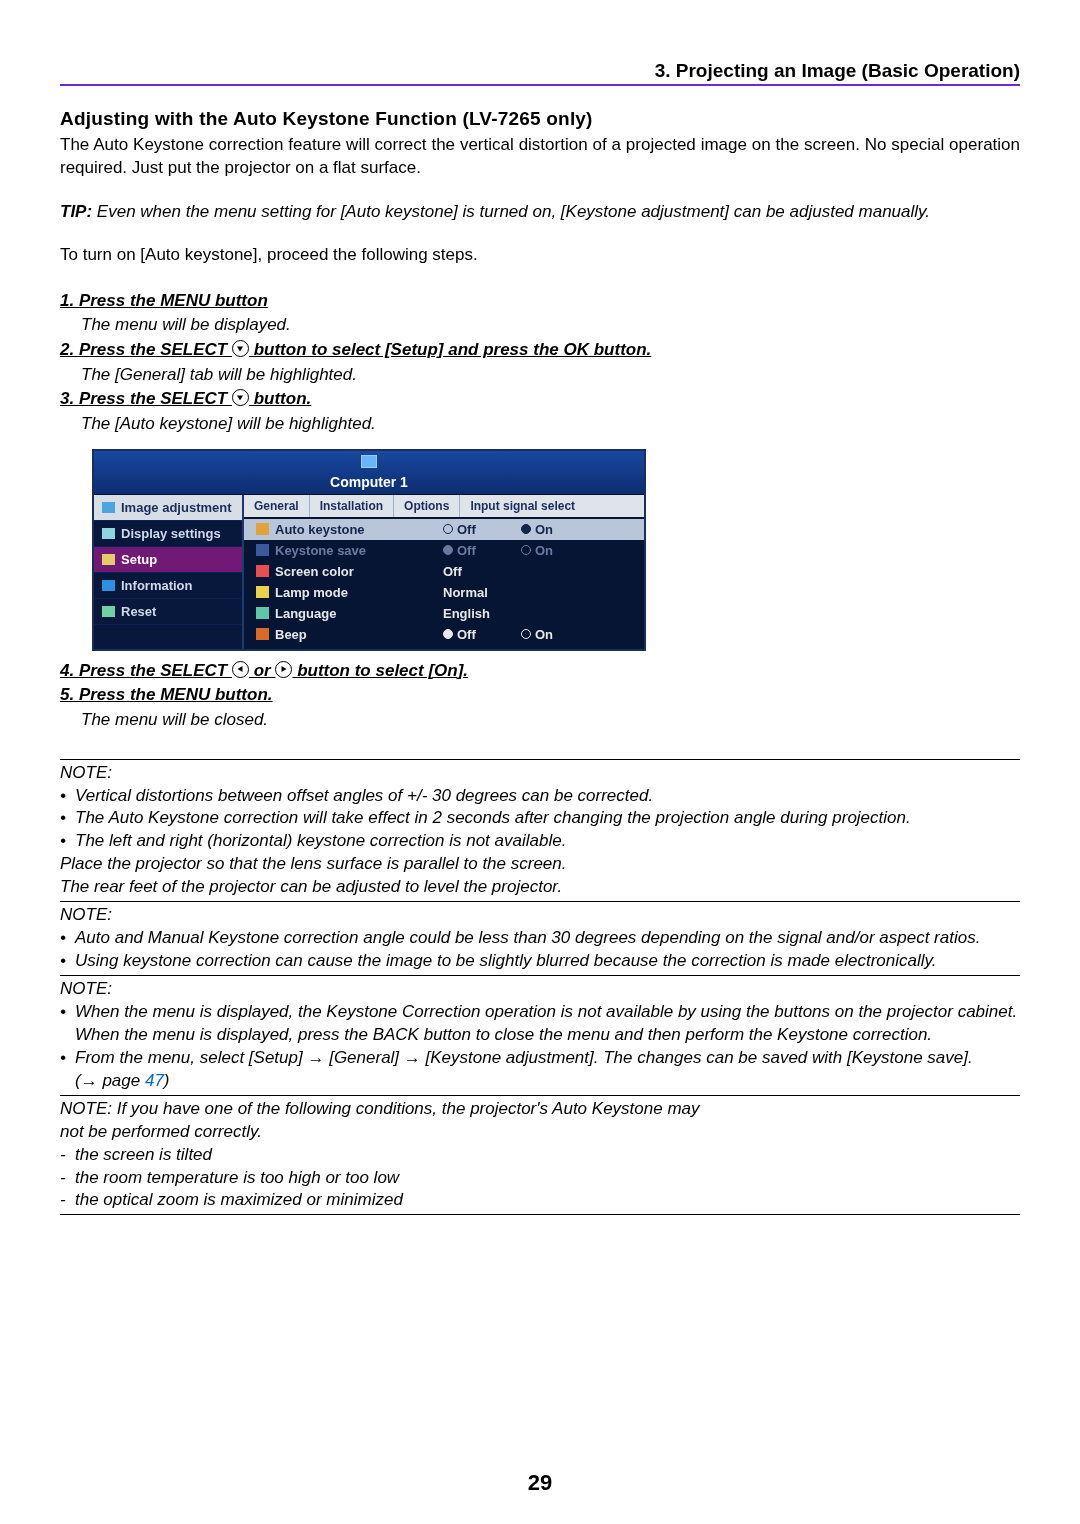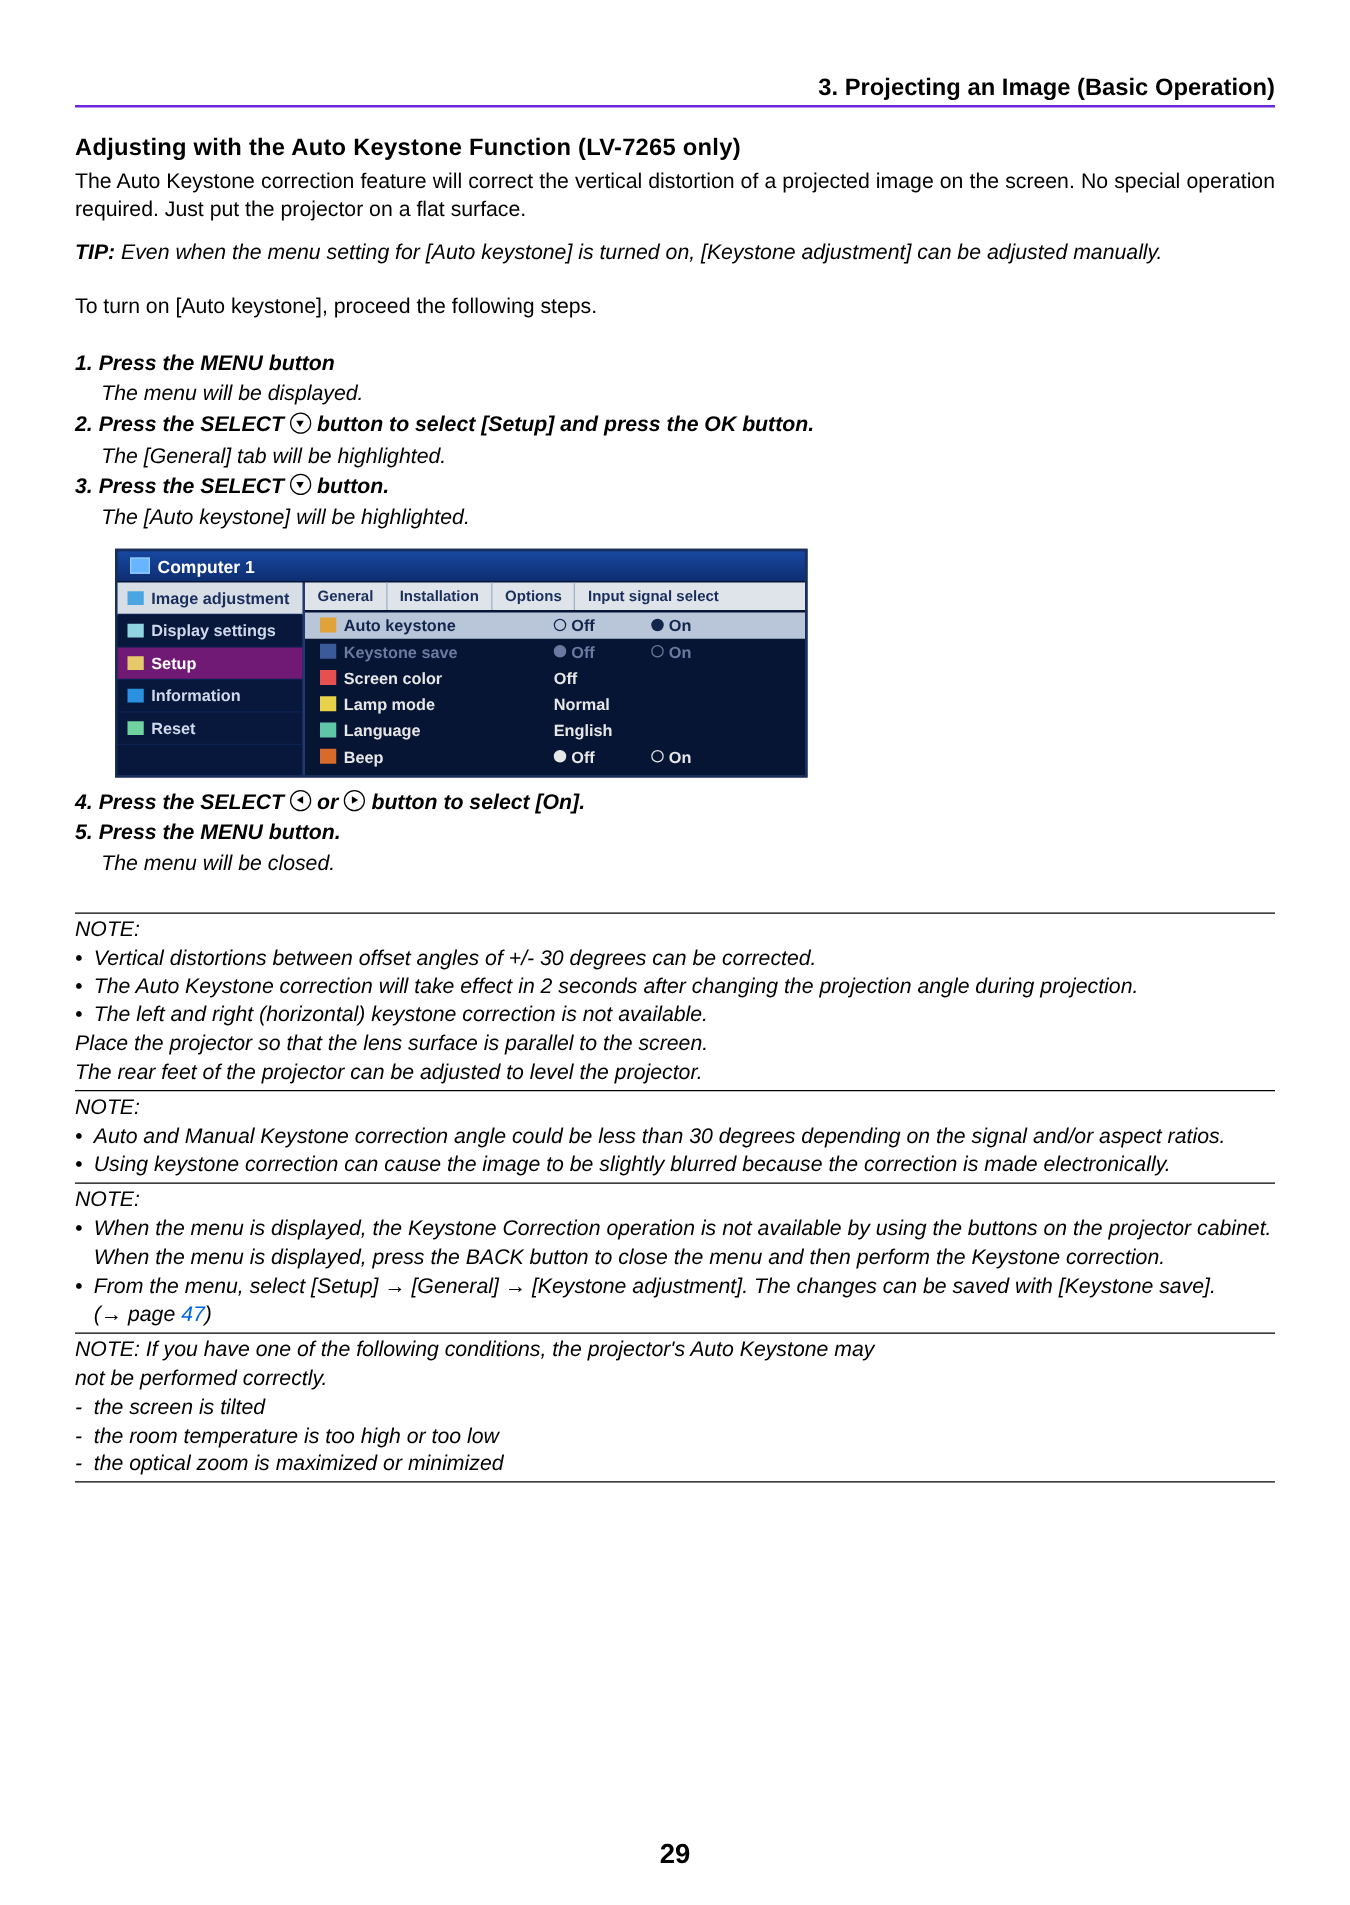--- a/index.html
+++ b/index.html
@@ -30,30 +30,31 @@
   }
   .body-text {
     font-size: 17px;
     line-height: 1.35;
     margin-top: 4px;
     text-align: justify;
   }
   .tip {
     font-style: italic;
     font-size: 17px;
-    margin-top: 12px;
+    margin-top: 22px;
   }
   .step-block {
     margin-top: 22px;
     font-size: 17px;
     line-height: 1.45;
   }
   .step-head {
     font-style: italic;
     font-weight: bold;
+    text-decoration: underline;
   }
   .step-sub {
     font-style: italic;
     margin-left: 21px;
   }
   .arrow-circ {
     display: inline-block;
     width: 15px; height: 15px;
     border: 1px solid #000;
     border-radius: 50%;
@@ -85,20 +86,21 @@
     font-size: 13px;
   }
   .osd-topbar {
     background: linear-gradient(#1848a0,#0d2d70);
     color:#fff;
     padding:4px 10px;
     font-weight:bold;
     font-size:14px;
     display:flex;align-items:center;gap:6px;
     border-bottom:1px solid #01112e;
+    flex-direction:column;
   }
   .osd-topbar .pcicon{width:14px;height:11px;background:#68b4ff;border:1px solid #9cf;}
   .osd-body{display:flex;}
   .osd-left{
     width:148px;
     background:#08183d;
     border-right:2px solid #203a70;
   }
   .osd-left .mi{
     padding:5px 8px;

